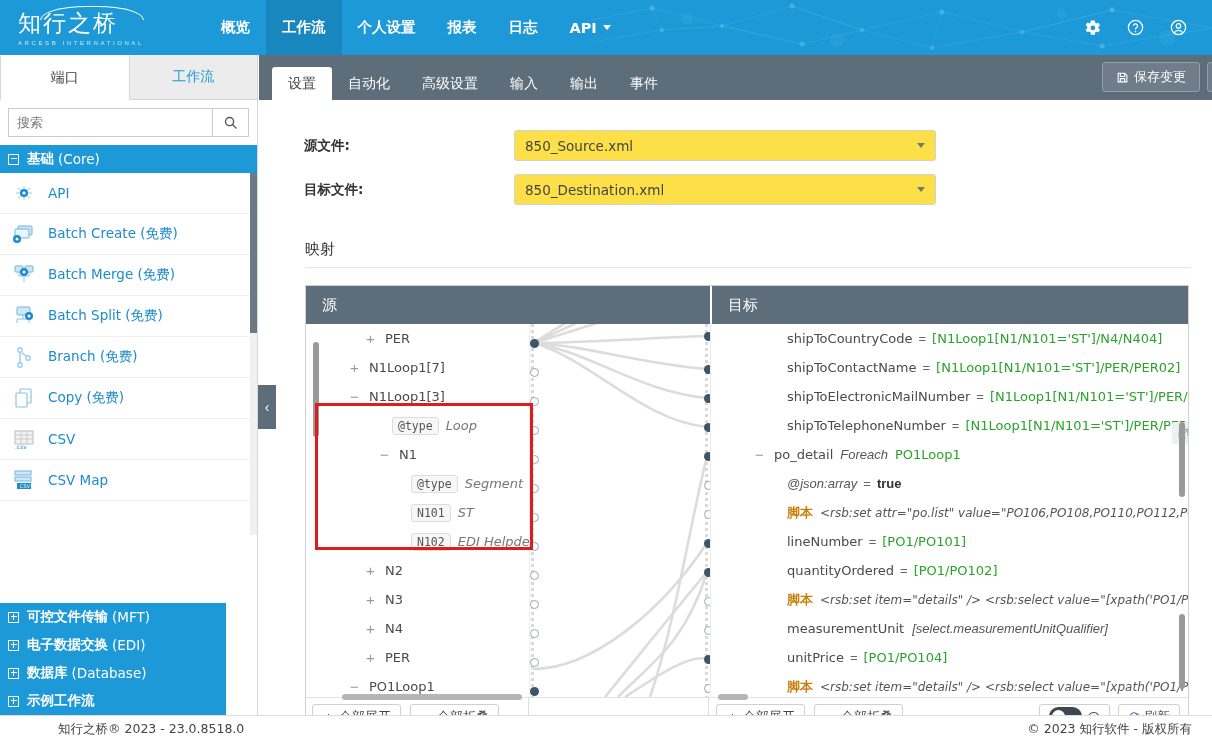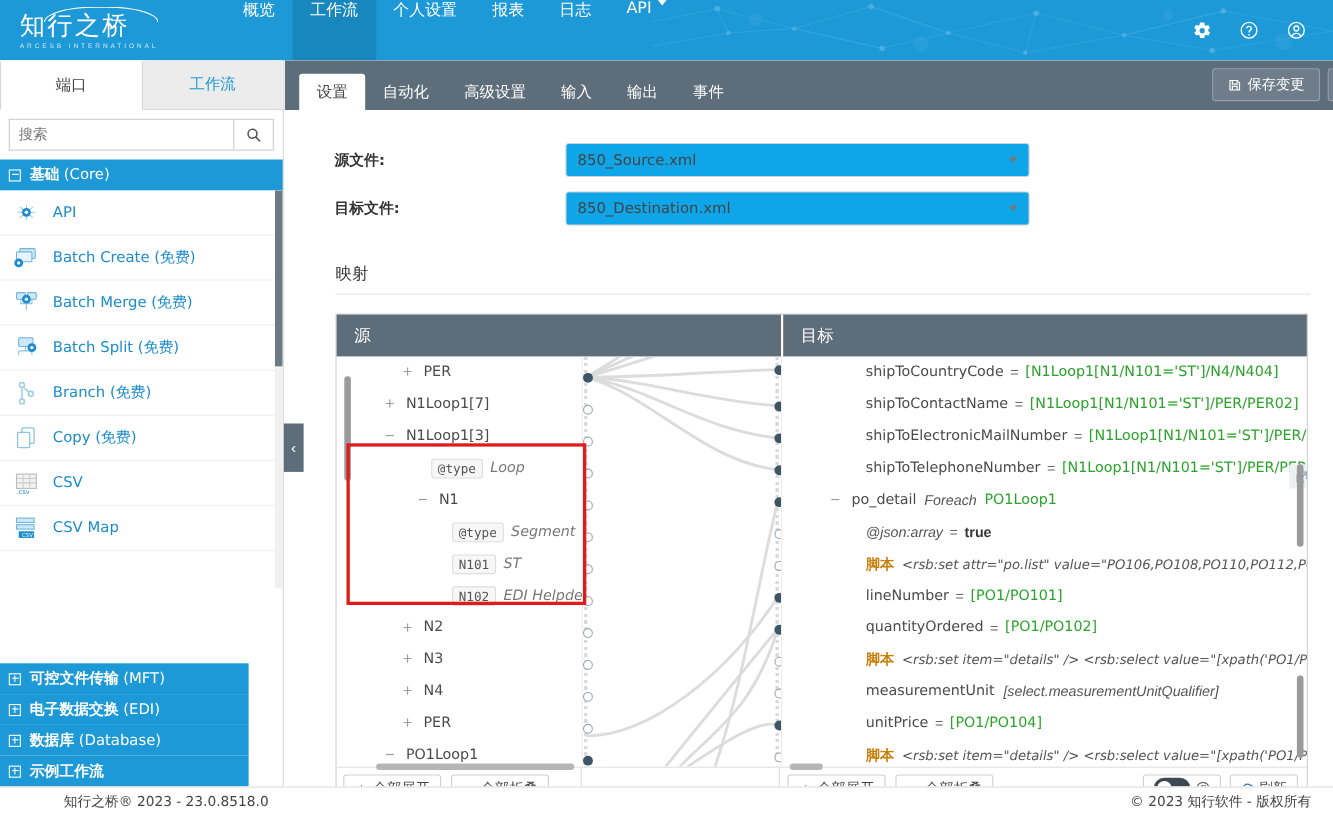--- a/index.html
+++ b/index.html
@@ -17,23 +17,24 @@
     background:#1c99d6; overflow:hidden;
   }
   .topnav .netbg { position:absolute; right:0; top:0; width:620px; height:55px; opacity:.5; }
   .logo { position:absolute; left:18px; top:8px; width:180px; height:40px; }
   .logo .zh { font-size:23px; color:#fff; letter-spacing:2px; font-family:"DejaVu Sans", sans-serif; }
   .logo .en { font-size:6px; color:#cfe9f8; letter-spacing:2.6px; margin-top:1px; font-family:"Liberation Sans", sans-serif;}
   .logo .arc { position:absolute; left:22px; top:-2px; width:104px; height:14px;
                border:1.6px solid #fff; border-bottom:none; border-radius:60px 60px 0 0 / 18px 18px 0 0; }
   .navitems { position:absolute; left:205px; top:0; height:55px; display:flex; align-items:stretch; }
   .navitem {
-    display:flex; align-items:flex-start; padding:0 16px; color:#fff;
+    display:flex; align-items:center; padding:0 16px; color:#fff;
     font-size:14.5px; cursor:pointer; white-space:nowrap;
     font-family:"DejaVu Sans", sans-serif;
+    font-weight:bold;
   }
   .navitem.active { background:#1787bd; }
   .caret-d { display:inline-block; margin-left:6px; border-left:4px solid transparent;
              border-right:4px solid transparent; border-top:5px solid #fff; }
   .navicons { position:absolute; right:10px; top:0; height:55px; display:flex; align-items:center; gap:24px; padding-right:14px; }
   .navicons .ic { color:#fff; cursor:pointer; display:flex; align-items:center; }
 
   
   .leftpanel { position:absolute; left:0; top:55px; width:258px; height:660px; background:#fff;
                border-right:1px solid #d8d8d8; }
@@ -79,21 +80,21 @@
   .mtools { position:absolute; right:10px; top:7px; display:flex; gap:7px; }
   .btn-save { height:30px; background:#6e7d89; border:1px solid #93a0aa; color:#fff; font-size:13px;
               padding:0 13px; display:flex; align-items:center; gap:5px; cursor:pointer; border-radius:3px;
               font-family:"DejaVu Sans", sans-serif;}
   .btn-sq { width:30px; height:30px; background:#6e7d89; border:1px solid #93a0aa; color:#fff;
             display:flex; align-items:center; justify-content:center; cursor:pointer; border-radius:3px;}
 
   .content { position:relative; height:615px; background:#fff; overflow:hidden; }
   .formrow { display:flex; align-items:center; position:absolute; left:45px; }
   .formrow .lbl { width:210px; font-size:13.5px; color:#333; font-weight:bold; font-family:"DejaVu Sans", sans-serif;}
-  .selectbox { width:422px; height:31px; border:1px solid #d2d2d2; border-radius:3px; background:#0ea5e9;
+  .selectbox { width:422px; height:31px; border:1px solid #d2d2d2; border-radius:3px; background:#fde047;
                display:flex; align-items:center; padding:0 10px; font-size:13.5px; color:#444; position:relative;
                cursor:pointer; font-family:"DejaVu Sans", sans-serif;}
   .selectbox .car { position:absolute; right:10px; border-left:4px solid transparent;
                     border-right:4px solid transparent; border-top:5px solid #777; }
 
   .secttitle { position:absolute; left:46px; top:140px; font-size:15px; color:#333; font-family:"DejaVu Sans", sans-serif;}
   .sectrule { position:absolute; left:46px; top:167px; width:886px; height:1px; background:#e6e6e6; }
 
   
   .mapwrap { position:absolute; left:46px; top:185px; width:884px; height:450px;

